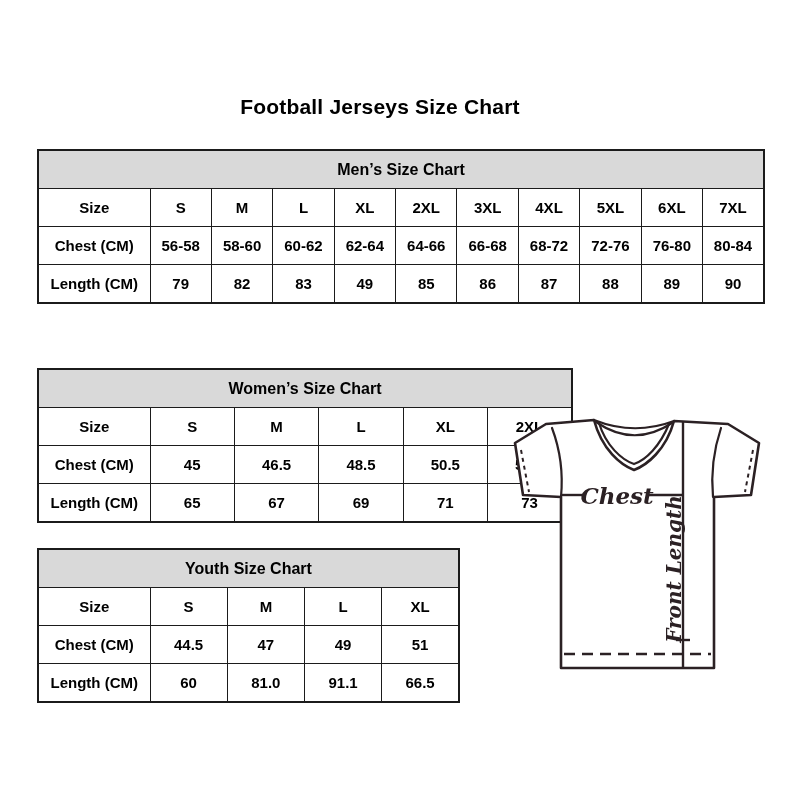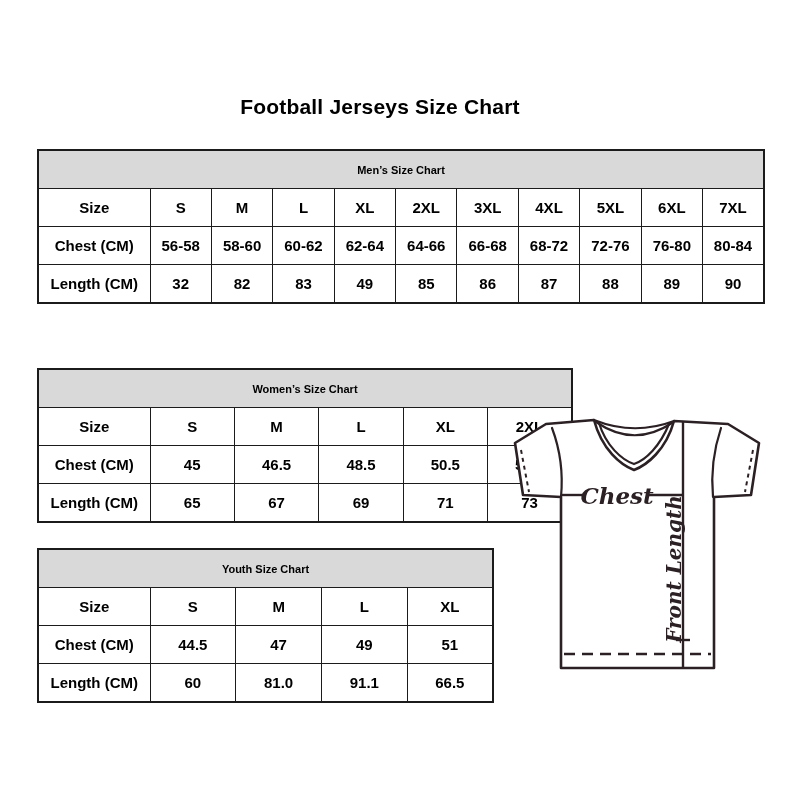--- a/index.html
+++ b/index.html
@@ -38,25 +38,25 @@
     text-align: center;
     vertical-align: middle;
     font-weight: bold;
     font-size: 15px;
     color: var(--text, #000);
     overflow: hidden;
     white-space: nowrap;
   }
   table.size-table td.band {
     background: var(--table-header-bg, #d9d9d9);
-    font-size: 11px;
+    font-size: 16px;
   }
   #men   { left: 37px; top: 149px; width: 728px; }
   #women { left: 37px; top: 368px; width: 536px; }
-  #youth { left: 37px; top: 548px; width: 457px; }
+  #youth { left: 37px; top: 548px; width: 423px; }
   col.c0 { width: 112px; }
 
   .jersey-svg { position: absolute; left: 502px; top: 408px; }
   .outline {
     fill: #ffffff;
     stroke: var(--jersey-outline, #2b2124);
     stroke-width: 2.6;
     stroke-linejoin: round;
   }
   .detail  { fill: none; stroke: var(--jersey-outline, #2b2124); stroke-width: 2.2; stroke-linecap: round; }
@@ -117,21 +117,21 @@
           <td>62-64</td>
           <td>64-66</td>
           <td>66-68</td>
           <td>68-72</td>
           <td>72-76</td>
           <td>76-80</td>
           <td>80-84</td>
         </tr>
         <tr>
           <td>Length (CM)</td>
-          <td>32</td>
+          <td>79</td>
           <td>82</td>
           <td>83</td>
           <td>49</td>
           <td>85</td>
           <td>86</td>
           <td>87</td>
           <td>88</td>
           <td>89</td>
           <td>90</td>
         </tr>

